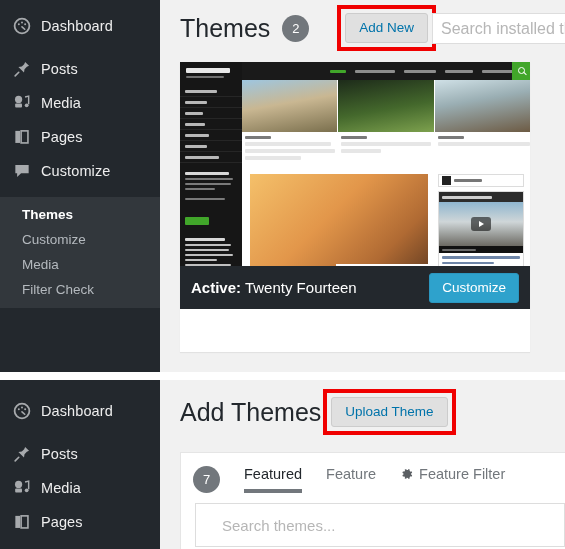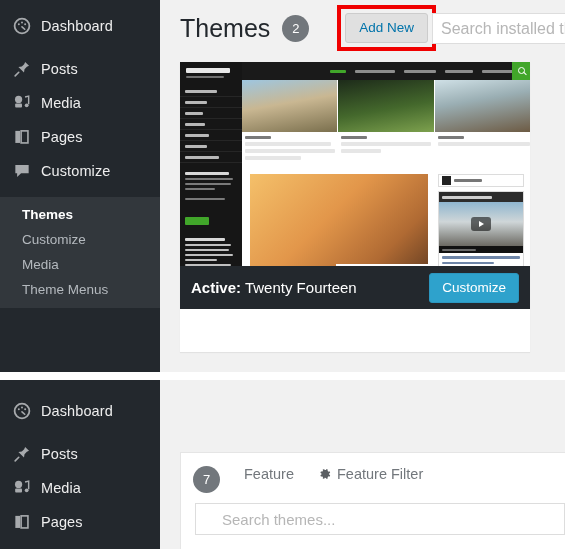--- a/index.html
+++ b/index.html
@@ -373,21 +373,21 @@
     background: #72777c;
   }
   .tab.with-icon { display: flex; align-items: center; gap: 5px; }
   .gear { width: 14px; height: 14px; display:block; }
 
   #themes-search {
     position: absolute;
     left: 14px;
     right: 0;
     top: 50px;
-    height: 32px;
+    height: 44px;
     font-size: 15px;
     padding-left: 26px;
   }
 </style>
 </head>
 <body>
 
 <div class="screen">
 
   <div class="panel" id="panel-top">
@@ -449,21 +449,21 @@
         </span>
         <span class="mlabel">Customize</span>
       </div>
       <div class="menu-gap"></div>
 
 
       <div class="submenu">
         <span class="sub-item current">Themes</span>
         <span class="sub-item">Customize</span>
         <span class="sub-item">Media</span>
-        <span class="sub-item">Theme Menus</span>
+        <span class="sub-item">Filter Check</span>
       </div>
     </div>
 
     <div class="content">
 
       <div class="page-head">
         <span class="page-title">Themes</span>
         <span class="count-badge">2</span>
         <span class="highlight-box" style="margin-left:28px;">
           <button class="btn-secondary">Add New</button>
@@ -656,24 +656,31 @@
               <rect x="2.6" y="3.2" width="5.2" height="13.4" fill="#a7aaad"></rect>
               <rect x="9" y="3.2" width="7.6" height="13.4" fill="none" stroke="#a7aaad" stroke-width="1.8"></rect>
             </svg>
         </span>
         <span class="mlabel">Pages</span>
       </div>
     </div>
 
     <div class="content">
 
+      <div class="add-head">
+        <span class="page-title">Add Themes</span>
+        <span class="highlight-box" style="margin-left:2px;">
+          <button class="btn-secondary">Upload Theme</button>
+        </span>
+      </div>
 
       <div class="filter-card">
         <div class="tabs-row">
           <span class="tab-badge">7</span>
+          <span class="tab active">Featured</span>
           <span class="tab">Feature</span>
           <span class="tab with-icon">
             <span class="gear">
               <svg class="gear" viewBox="0 0 20 20">
                   <path fill="#5b5f63" d="M10 6.4a3.6 3.6 0 100 7.2 3.6 3.6 0 000-7.2zm0 5.4a1.8 1.8 0 110-3.6 1.8 1.8 0 010 3.6z"></path>
                   <path fill="#5b5f63" d="M17.4 11.6l-1.5-.6a6 6 0 000-2l1.5-.6-.9-2.2-1.5.6a6.2 6.2 0 00-1.4-1.4l.6-1.5L12 2.9l-.6 1.5a6 6 0 00-2 0L8.8 2.9 6.6 3.9l.6 1.5a6.2 6.2 0 00-1.4 1.4l-1.5-.6-.9 2.2 1.5.6a6 6 0 000 2l-1.5.6.9 2.2 1.5-.6c.4.55.85 1 1.4 1.4l-.6 1.5 2.2.9.6-1.5a6 6 0 002 0l.6 1.5 2.2-.9-.6-1.5c.55-.4 1-.85 1.4-1.4l1.5.6z"></path>
                 </svg>
             </span>
             <span>Feature Filter</span>
           </span>

